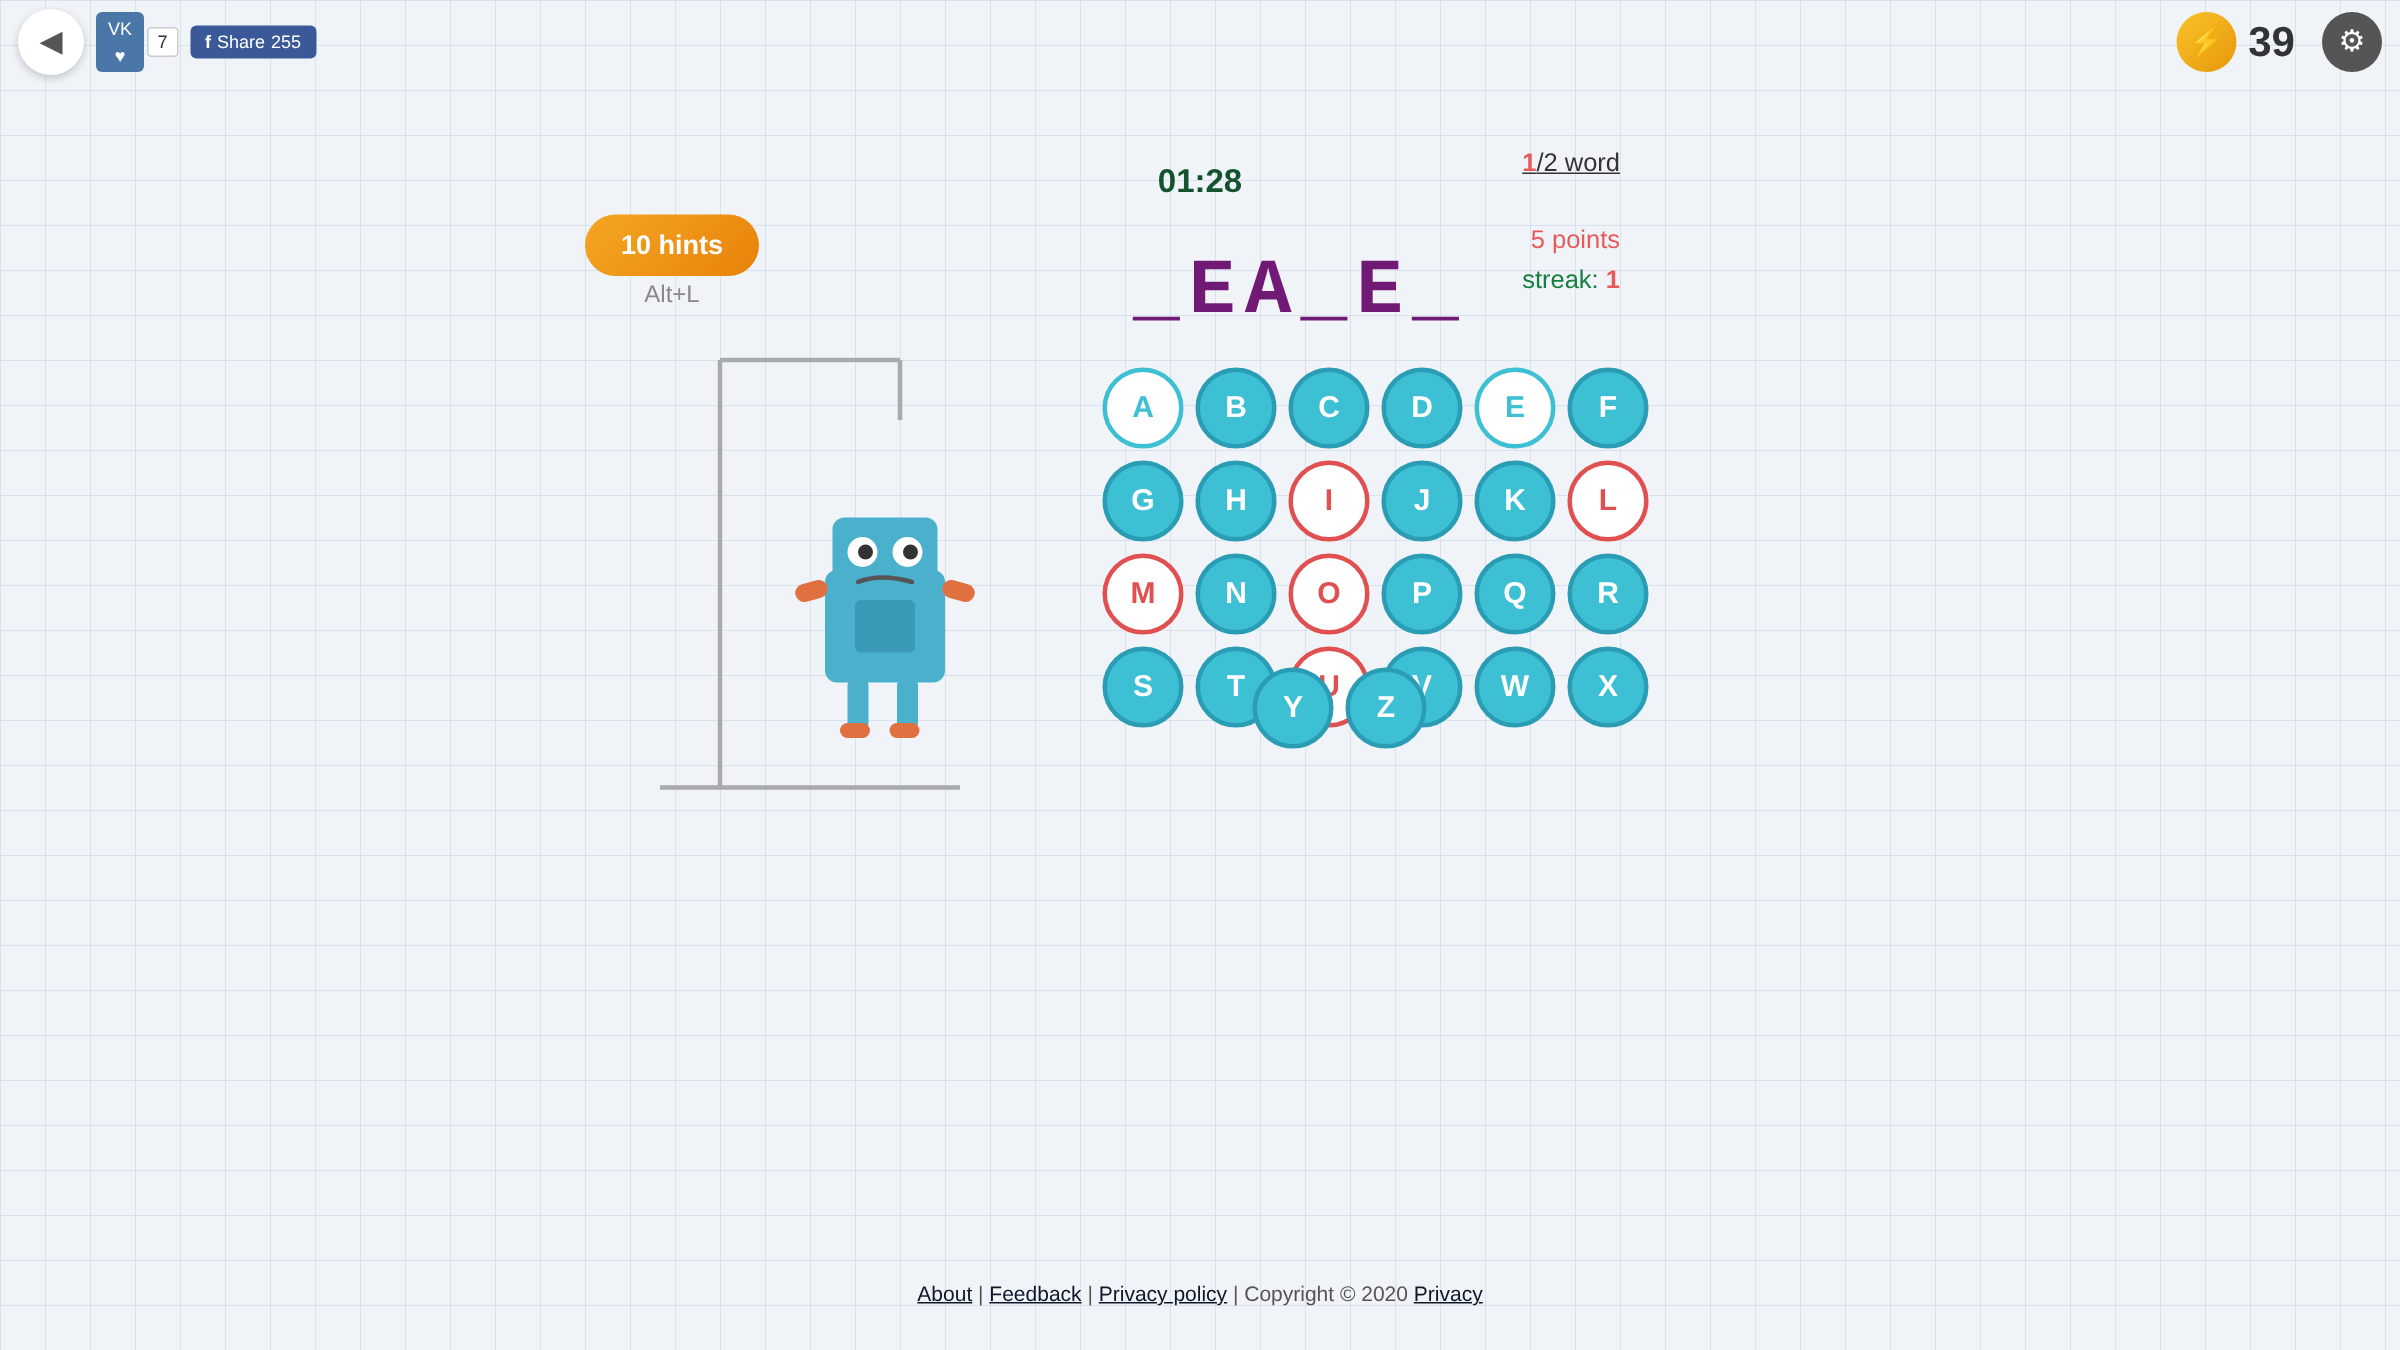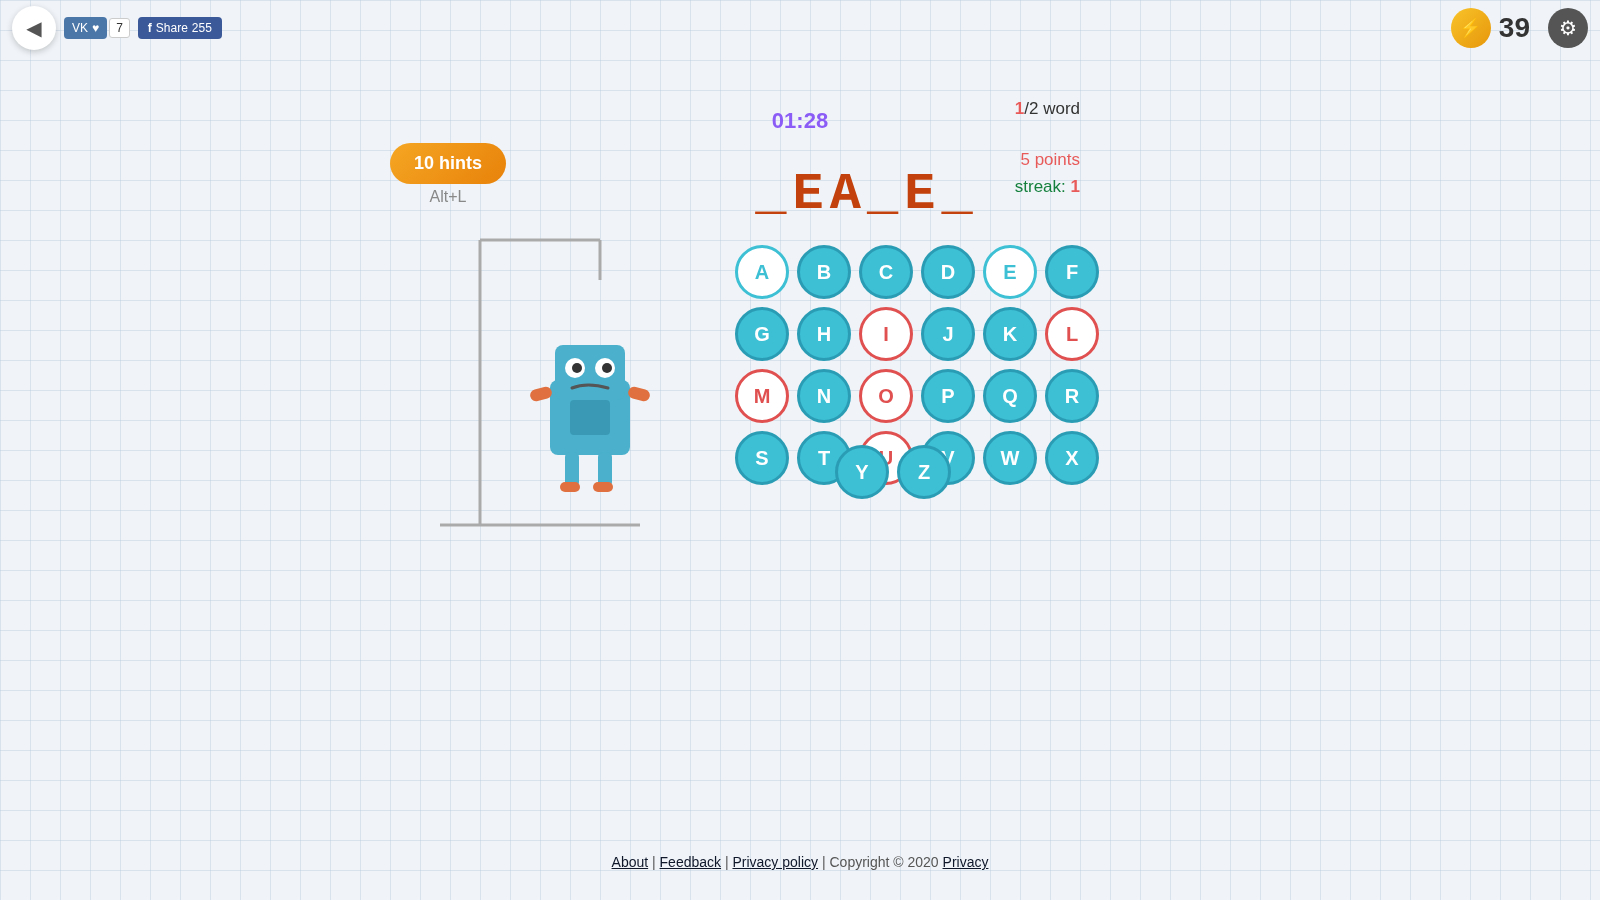--- a/index.html
+++ b/index.html
@@ -42,21 +42,21 @@
 
     .vk-btn {
       margin-left: 8px;
       background: #4a76a8;
       color: white;
       border: none;
       border-radius: 4px;
       padding: 4px 8px;
       font-size: 12px;
       cursor: pointer;
-      display: flex; align-items: center; gap: 4px;
+      display: flex; align-items: center; gap: 4px; flex-direction: column;
     }
 
     .vk-count {
       background: white;
       color: #333;
       border: 1px solid #ccc;
       border-radius: 3px;
       padding: 2px 6px;
       font-size: 12px;
       margin-left: 2px;
@@ -130,49 +130,49 @@
       color: #888;
     }
 
     
     .timer {
       position: absolute;
       top: 108px;
       left: 50%;
       transform: translateX(-50%);
       font-size: 22px;
-      color: #8b5cf6;
+      color: #14532d;
       font-weight: bold;
     }
 
     
     .score-area {
       position: absolute;
       top: 95px;
       right: 520px;
       text-align: right;
       line-height: 1.6;
       font-size: 17px;
     }
 
-    .score-word { color: #333; }
+    .score-word { color: #333; text-decoration: underline; }
     .score-points { color: #e85a5a; margin-top: 24px; }
     .score-streak { color: #333; }
     .score-streak span { color: #15803d; }
 
     
     .word-display {
       position: absolute;
       top: 165px;
       left: 50%;
       transform: translateX(-20%);
       font-size: 52px;
       font-weight: bold;
       letter-spacing: 6px;
-      color: #c2410c;
+      color: #701a75;
       font-family: 'Courier New', monospace;
       text-align: right;
     }
 
     
     .gallows {
       position: absolute;
       top: 220px;
       left: 430px;
       width: 220px;

